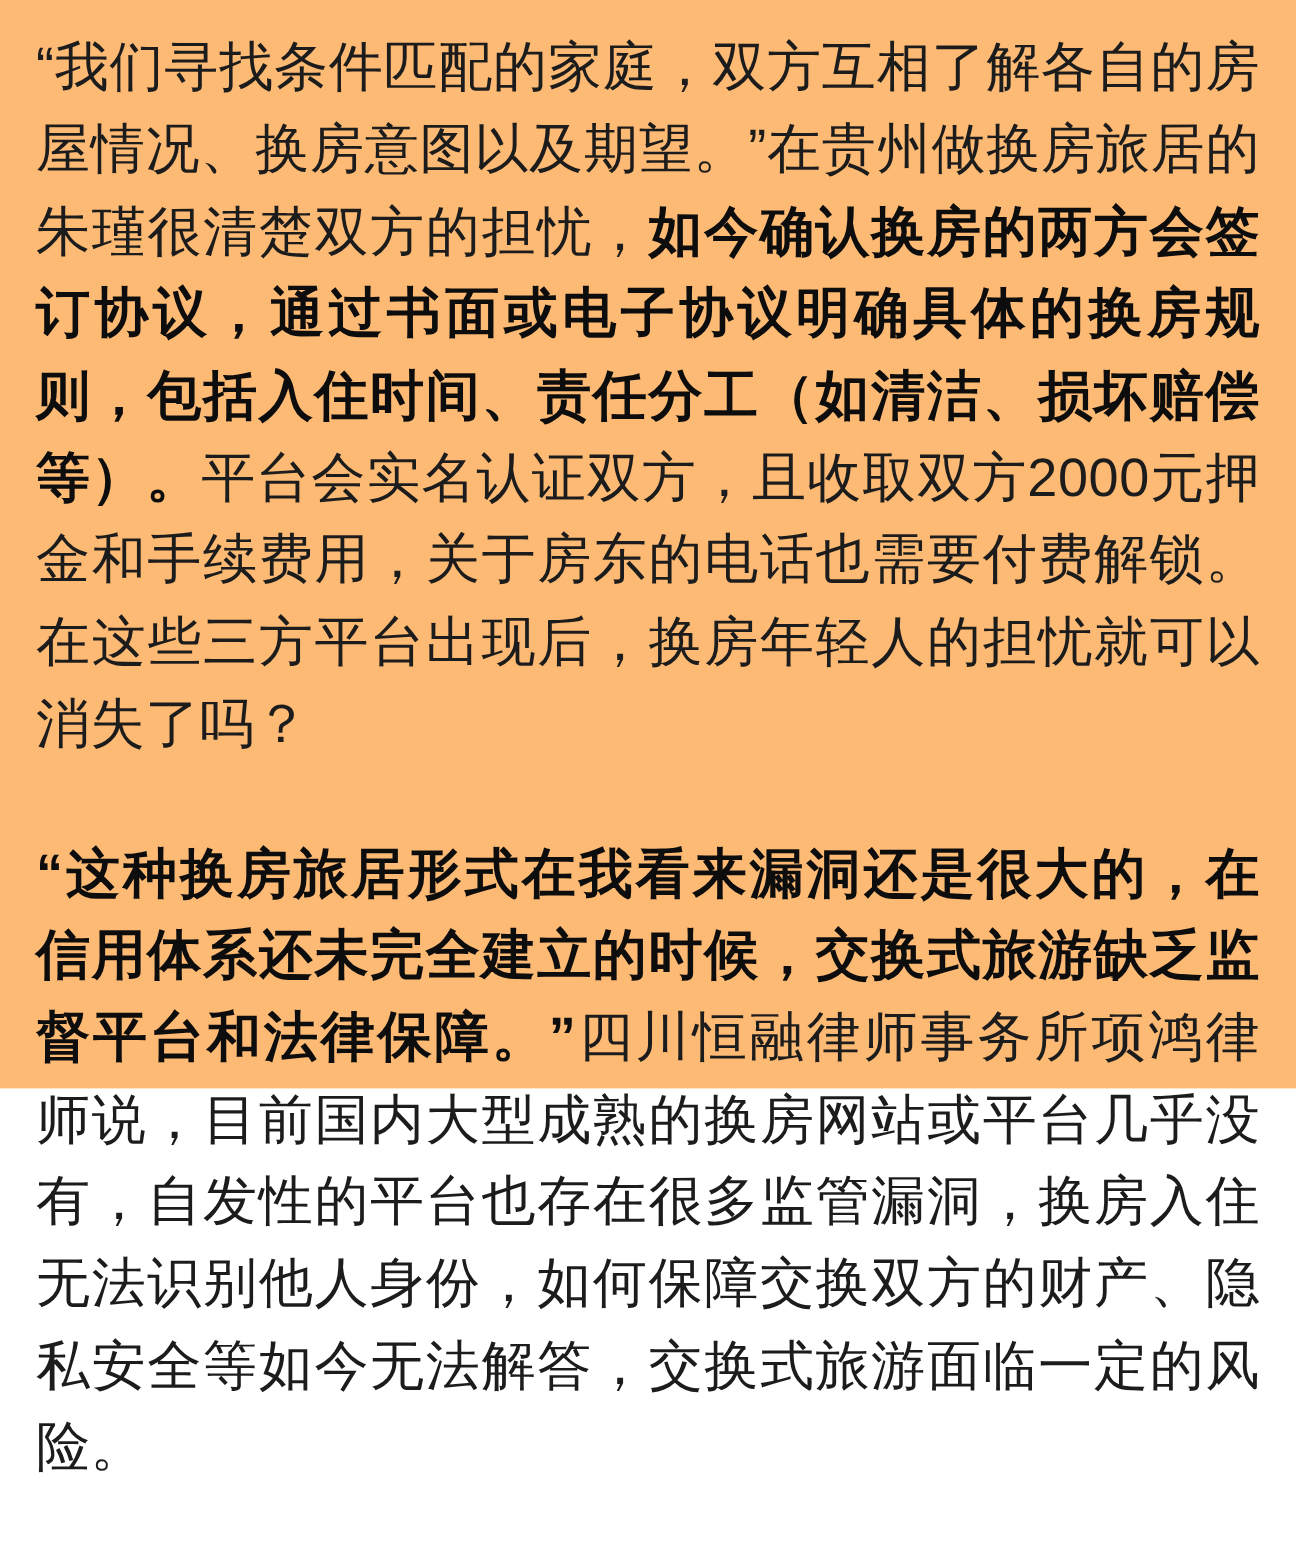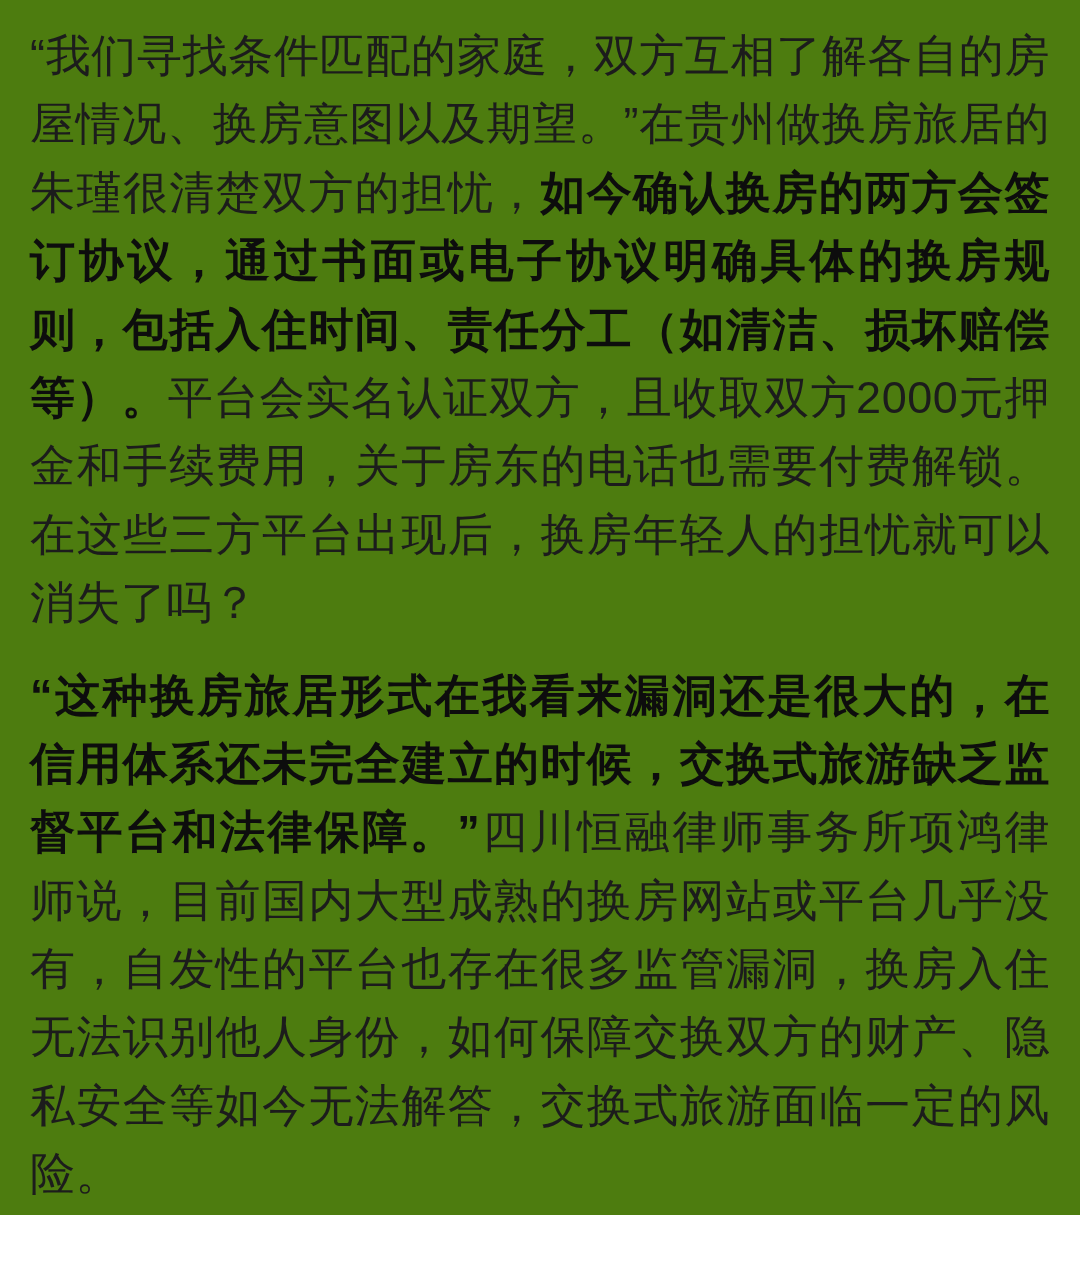--- a/index.html
+++ b/index.html
@@ -9,36 +9,36 @@
   }
   body {
     width: 1080px;
     height: 1284px;
     font-family: "Liberation Sans", "DejaVu Sans", sans-serif;
     color: #1a1a1a;
     overflow: hidden;
   }
   .page {
     width: 1080px;
-    height: 1215px;
+    height: 907px;
     box-sizing: border-box;
     padding: 22px 30px 0 30px;
-    background: #4d7c0f;
+    background: #fdba74;
   }
   .para {
     font-size: 45px;
     line-height: 1.52;
     letter-spacing: 0.5px;
     text-align: justify;
     text-justify: inter-ideograph;
     margin: 0;
     color: #1c1c1c;
   }
   .para + .para {
-    margin-top: 24px;
+    margin-top: 56px;
   }
   .bold {
     font-weight: bold;
     color: #0d0d0d;
   }
   .normal {
     font-weight: normal;
   }
 </style>
 </head>

